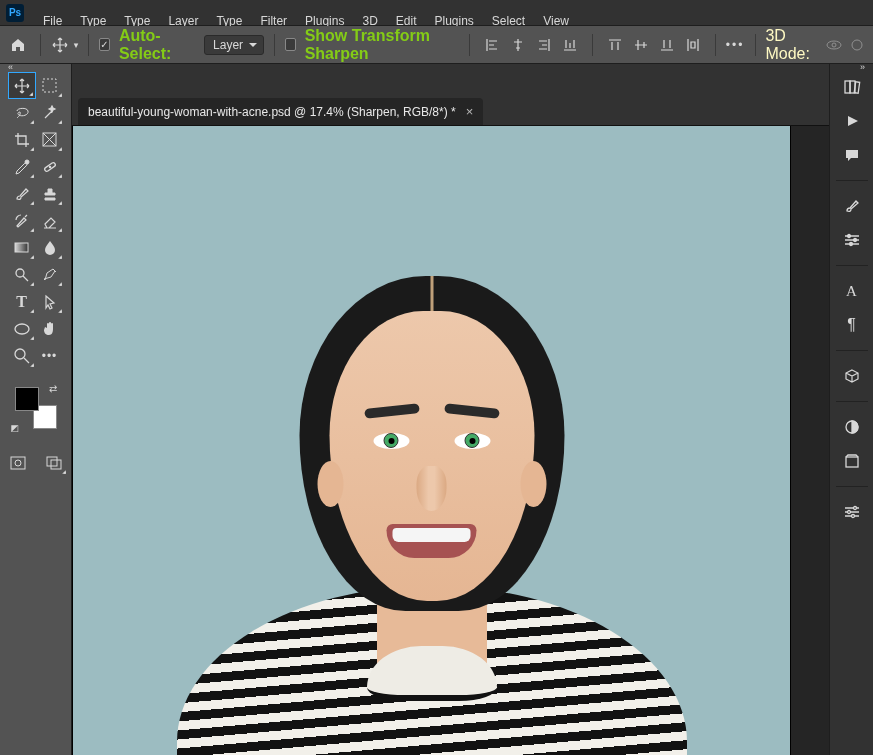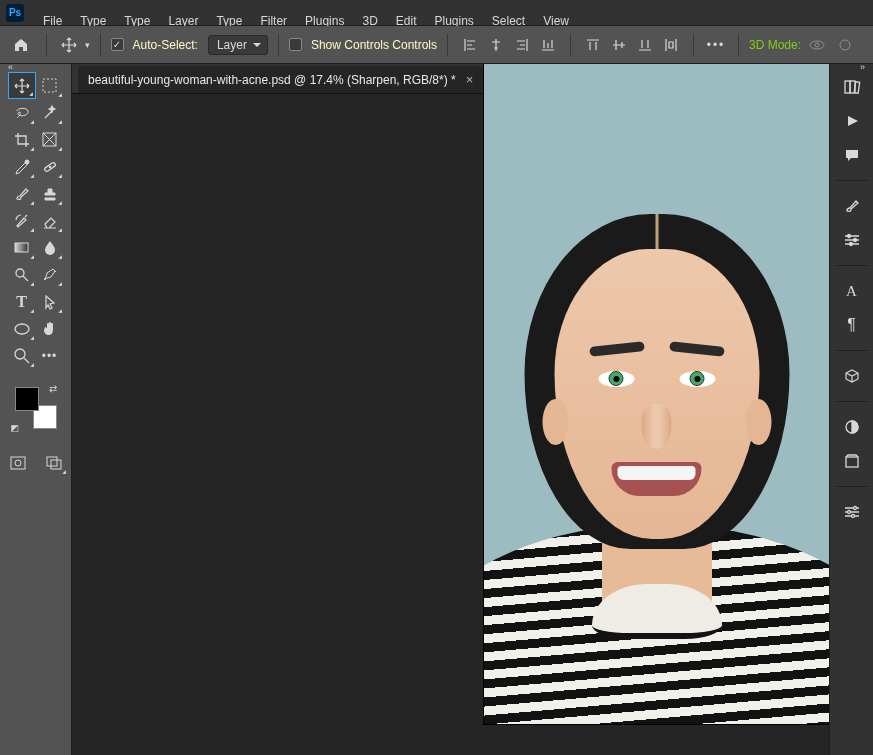--- a/index.html
+++ b/index.html
@@ -38,33 +38,33 @@
   }
   .opt-sep { width: 1px; height: 22px; background: #3a3a3a; margin: 0 6px; }
   .checkbox {
     width: 13px; height: 13px; background: #3a3a3a; border: 1px solid #888;
     display: inline-flex; align-items: center; justify-content: center;
     border-radius: 2px; margin-right: 5px;
   }
   .checkbox.checked::after {
     content: "✓"; color: #d8d8d8; font-size: 10px; line-height: 1;
   }
-  .opt-label { font-size: 12px; color: #fef9c3; }
+  .opt-label { font-size: 16px; color: #84cc16; font-weight: bold; }
   .dropdown {
     background: #3a3a3a; padding: 2px 20px 2px 8px; border-radius: 3px;
     margin-left: 6px; position: relative; font-size: 12px;
     border: 1px solid #2a2a2a;
   }
   .dropdown::after {
     content: ""; position: absolute; right: 6px; top: 7px;
     border: 4px solid transparent; border-top-color: #d8d8d8;
   }
   .iconbtn-group { display: flex; gap: 2px; }
   .small-sym { font-size: 14px; }
-  .dim-label { color: #84cc16; font-size: 12px; }
+  .dim-label { color: #fef9c3; font-size: 16px; }
   .collapse-arrow {
     position: absolute; top: 2px; font-size: 10px; color: #d8d8d8;
     padding: 0 4px; cursor: default;
   }
 
   .main-row { flex: 1; display: flex; min-height: 0; }
 
   .toolbar {
     width: 72px; background: #535353;
     display: flex; flex-direction: column; align-items: center;
@@ -95,22 +95,23 @@
   }
   .swatch-bg {
     position: absolute; right: 0; bottom: 0; width: 24px; height: 24px;
     background: #fff; border: 1px solid #888; z-index: 1;
   }
   .swap-icon { position: absolute; right: -1px; top: -4px; font-size: 10px; color: #d8d8d8; }
   .default-icon { position: absolute; left: -4px; bottom: -4px; font-size: 9px; color: #d8d8d8; }
   .bottom-tools { margin-top: 20px; display: flex; gap: 8px; }
 
   .doc-area {
-    flex: 1; background: #252525; display: flex; 
+    flex: 1; background: #252525; display: flex; flex-direction: column;
     min-width: 0;
+    margin-top: 32px;
   }
   .tab-strip {
     height: 30px; background: #323232; display: flex; align-items: flex-end;
     padding-left: 6px; border-bottom: 1px solid #111;
   }
   .doc-tab {
     background: #252525; padding: 6px 10px; font-size: 12px;
     border-top-left-radius: 4px; border-top-right-radius: 4px;
     display: flex; align-items: center; gap: 10px;
     color: #e8e8e8;
@@ -228,21 +229,21 @@
       <path d="M8 1v14M1 8h14M8 1l-2 2M8 1l2 2M8 15l-2-2M8 15l2-2M1 8l2-2M1 8l2 2M15 8l-2-2M15 8l-2 2"></path>
     </svg>
   </div>
   <span class="small-sym" style="font-size:9px;">▾</span>
   <div class="opt-sep"></div>
   <span class="checkbox checked"></span>
   <span class="opt-label">Auto-Select:</span>
   <span class="dropdown">Layer</span>
   <div class="opt-sep"></div>
   <span class="checkbox"></span>
-  <span class="opt-label">Show Controls Controls</span>
+  <span class="opt-label">Show Transform Sharpen</span>
   <div class="opt-sep"></div>
   <div class="iconbtn-group">
     <div class="opt-icon">
         <svg width="14" height="14" viewBox="0 0 14 14" stroke="#d8d8d8" stroke-width="1.2">
           <path d="M2 1v12M4 3h8M4 7h5M4 11h8"></path>
         </svg>
       </div>
     <div class="opt-icon">
         <svg width="14" height="14" viewBox="0 0 14 14" stroke="#d8d8d8" stroke-width="1.2">
           <path d="M7 1v12M3 4h8M5 10h4"></path>

